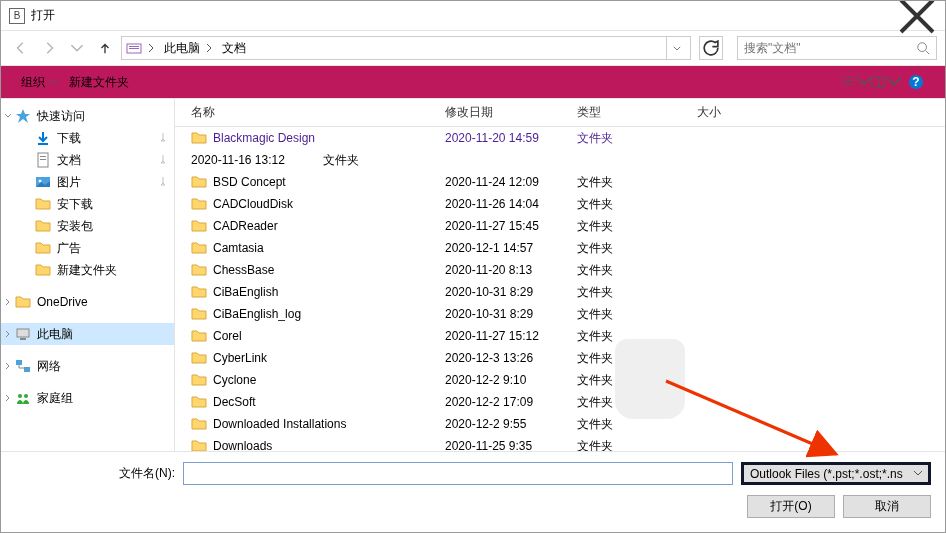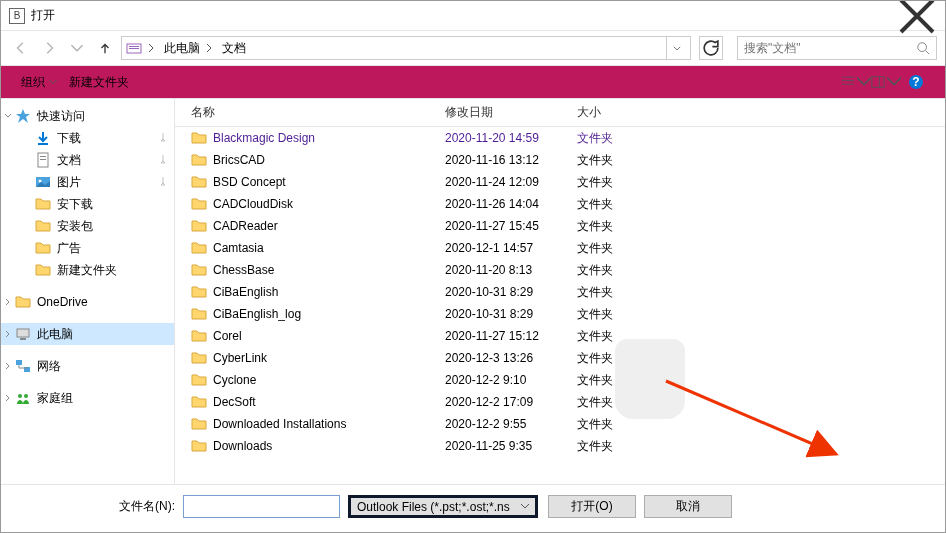--- a/index.html
+++ b/index.html
@@ -39,21 +39,21 @@
 .fl-col{display:flex;align-items:center;padding:0 6px;border-right:1px solid transparent;color:#333;cursor:pointer}
 .fl-body{flex:1;overflow-y:scroll;padding-left:10px}
 .fl-row{height:22px;display:flex;align-items:center;cursor:pointer}
 .fl-cell{padding:0 6px;overflow:hidden;white-space:nowrap;text-overflow:ellipsis}
 .folder-icon{width:16px;height:16px;margin-right:6px;flex-shrink:0}
 .c-name{width:254px;display:flex;align-items:center}
 .c-date{width:132px}
 .c-type{width:120px}
 .c-size{width:100px}
 .faded{color:#4c1d95}
-.bottom{padding:10px 14px 14px;display:flex;flex-direction:row;gap:10px;border-top:1px solid #e5e5e5}
+.bottom{padding:10px 14px 14px;display:flex;flex-direction:column;gap:10px;border-top:1px solid #e5e5e5}
 .row1{display:flex;align-items:center;gap:8px}
 .fn-label{width:160px;text-align:right}
 .fn-input{flex:1;height:23px;border:1px solid #7a9fcf}
 .filter{width:190px;height:23px;border:3px solid #0f172a;background:#e1e1e1;display:flex;align-items:center;padding:0 6px;cursor:pointer;gap:4px}
 .filter span:first-child{flex:1;overflow:hidden;white-space:nowrap}
 .row2{display:flex;justify-content:flex-end;gap:8px}
 .dlg-btn{width:88px;height:23px;border:1px solid #adadad;background:#e1e1e1;cursor:pointer;display:flex;align-items:center;justify-content:center}
 .arrow-annotation{position:absolute;pointer-events:none;z-index:100}
 .watermark{position:absolute;left:390px;top:225px;width:170px;height:110px;opacity:.08;pointer-events:none;display:flex;flex-direction:column;align-items:center;justify-content:center}
 .watermark .shield{width:70px;height:80px;background:#333;border-radius:12px 12px 18px 18px}
@@ -297,41 +297,36 @@
           <path d="M2 14c0-3 2-4 3-4s3 1 3 4M8 14c0-3 2-4 3-4s3 1 3 4" fill="#3a3"></path>
         </svg>
         <span>家庭组</span>
       </div>
   </div>
 
   <div class="filelist">
     <div class="fl-header">
       <div class="fl-col c-name">名称</div>
       <div class="fl-col c-date">修改日期</div>
+      <div class="fl-col c-type">类型</div>
       <div class="fl-col c-size">大小</div>
     </div>
     <div class="fl-body" id="fl-body">
         <div class="fl-row faded">
           <div class="fl-cell c-name">
             <svg class="folder-icon" viewBox="0 0 16 16">
               <path d="M1 3h5l2 2h7v8H1z" fill="#ffd66e" stroke="#d9a93e"></path>
             </svg>
             <span>Blackmagic Design</span>
           </div>
           <div class="fl-cell c-date">2020-11-20 14:59</div>
           <div class="fl-cell c-type">文件夹</div>
           <div class="fl-cell c-size"></div>
         </div>
         <div class="fl-row">
-          <div class="fl-cell c-name">
-            <svg class="folder-icon" viewBox="0 0 16 16">
-              <path d="M1 3h5l2 2h7v8H1z" fill="#ffd66e" stroke="#d9a93e"></path>
-            </svg>
-            <span>BricsCAD</span>
-          </div>
           <div class="fl-cell c-date">2020-11-16 13:12</div>
           <div class="fl-cell c-type">文件夹</div>
           <div class="fl-cell c-size"></div>
         </div>
         <div class="fl-row">
           <div class="fl-cell c-name">
             <svg class="folder-icon" viewBox="0 0 16 16">
               <path d="M1 3h5l2 2h7v8H1z" fill="#ffd66e" stroke="#d9a93e"></path>
             </svg>
             <span>BSD Concept</span>

